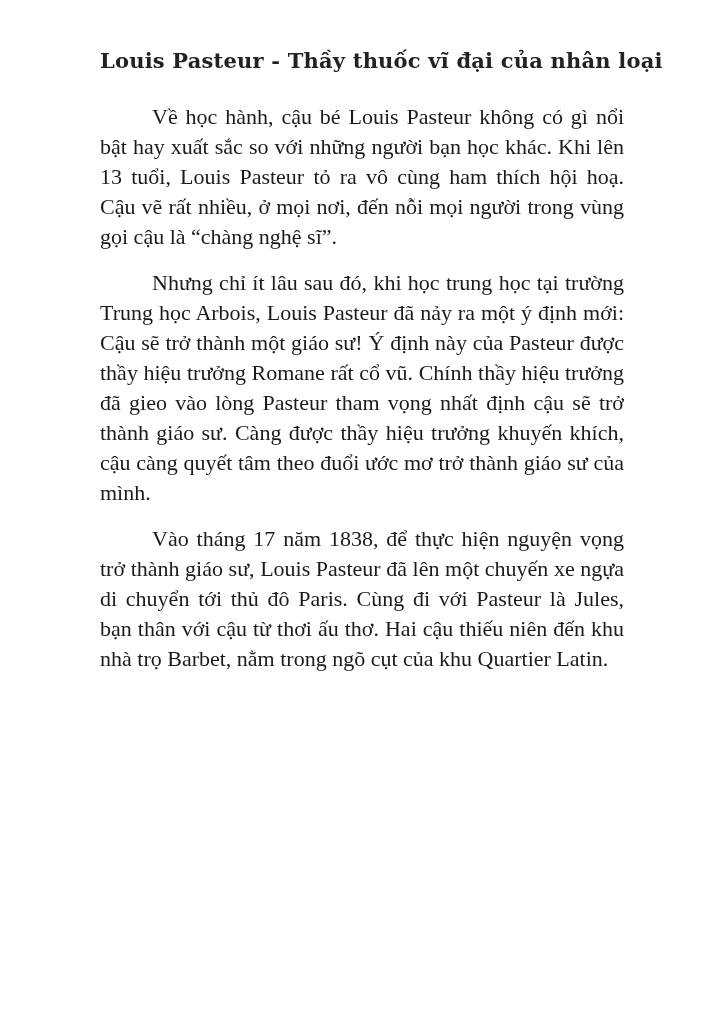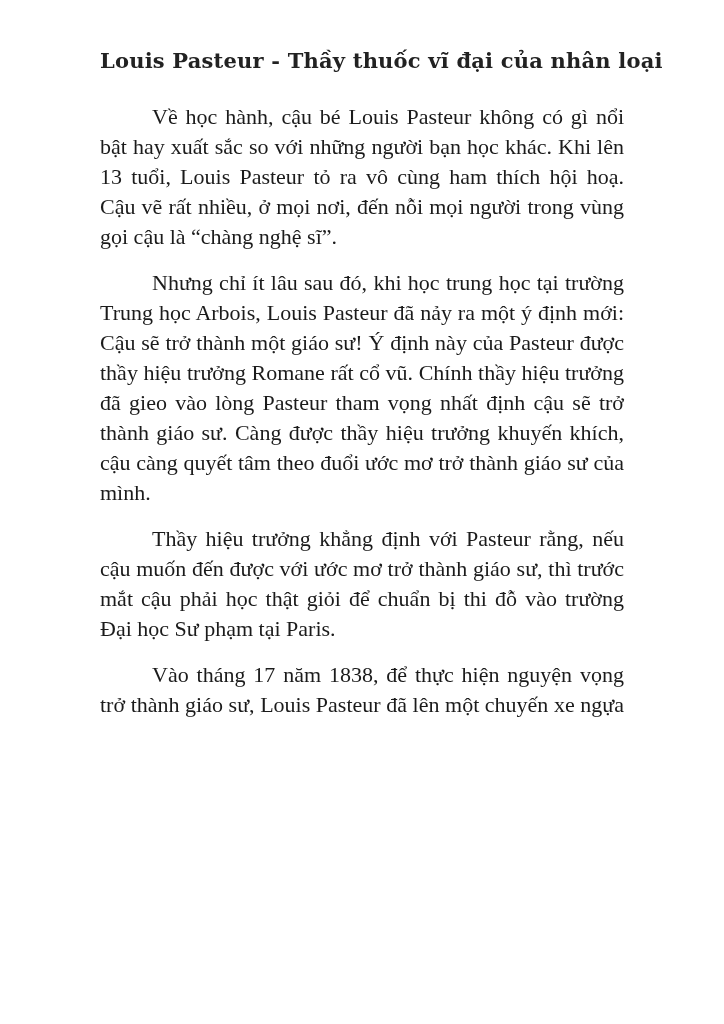--- a/index.html
+++ b/index.html
@@ -61,19 +61,18 @@
 </head>
 <body>
 
 <div class="page">
 
   <div class="running-head">Louis Pasteur - Thầy thuốc vĩ đại của nhân loại</div>
 
   <div class="body-text">
     <p>Về học hành, cậu bé Louis Pasteur không có gì nổi bật hay xuất sắc so với những người bạn học khác. Khi lên 13 tuổi, Louis Pasteur tỏ ra vô cùng ham thích hội hoạ. Cậu vẽ rất nhiều, ở mọi nơi, đến nỗi mọi người trong vùng gọi cậu là “chàng nghệ sĩ”.</p>
     <p>Nhưng chỉ ít lâu sau đó, khi học trung học tại trường Trung học Arbois, Louis Pasteur đã nảy ra một ý định mới: Cậu sẽ trở thành một giáo sư! Ý định này của Pasteur được thầy hiệu trưởng Romane rất cổ vũ. Chính thầy hiệu trưởng đã gieo vào lòng Pasteur tham vọng nhất định cậu sẽ trở thành giáo sư. Càng được thầy hiệu trưởng khuyến khích, cậu càng quyết tâm theo đuổi ước mơ trở thành giáo sư của mình.</p>
-    <p>Thầy hiệu trưởng khẳng định với Pasteur rằng, nếu cậu muốn đến được với ước mơ trở thành giáo sư, thì trước mắt cậu phải học thật giỏi để chuẩn bị thi đỗ vào trường Đại học Sư phạm tại Paris.</p>
     <p>Vào tháng 17 năm 1838, để thực hiện nguyện vọng trở thành giáo sư, Louis Pasteur đã lên một chuyến xe ngựa di chuyển tới thủ đô Paris. Cùng đi với Pasteur là Jules, bạn thân với cậu từ thơi ấu thơ. Hai cậu thiếu niên đến khu nhà trọ Barbet, nằm trong ngõ cụt của khu Quartier Latin.</p>
   </div>
 
   <div class="page-number">4</div>
 
 </div>
 
 </body></html>

